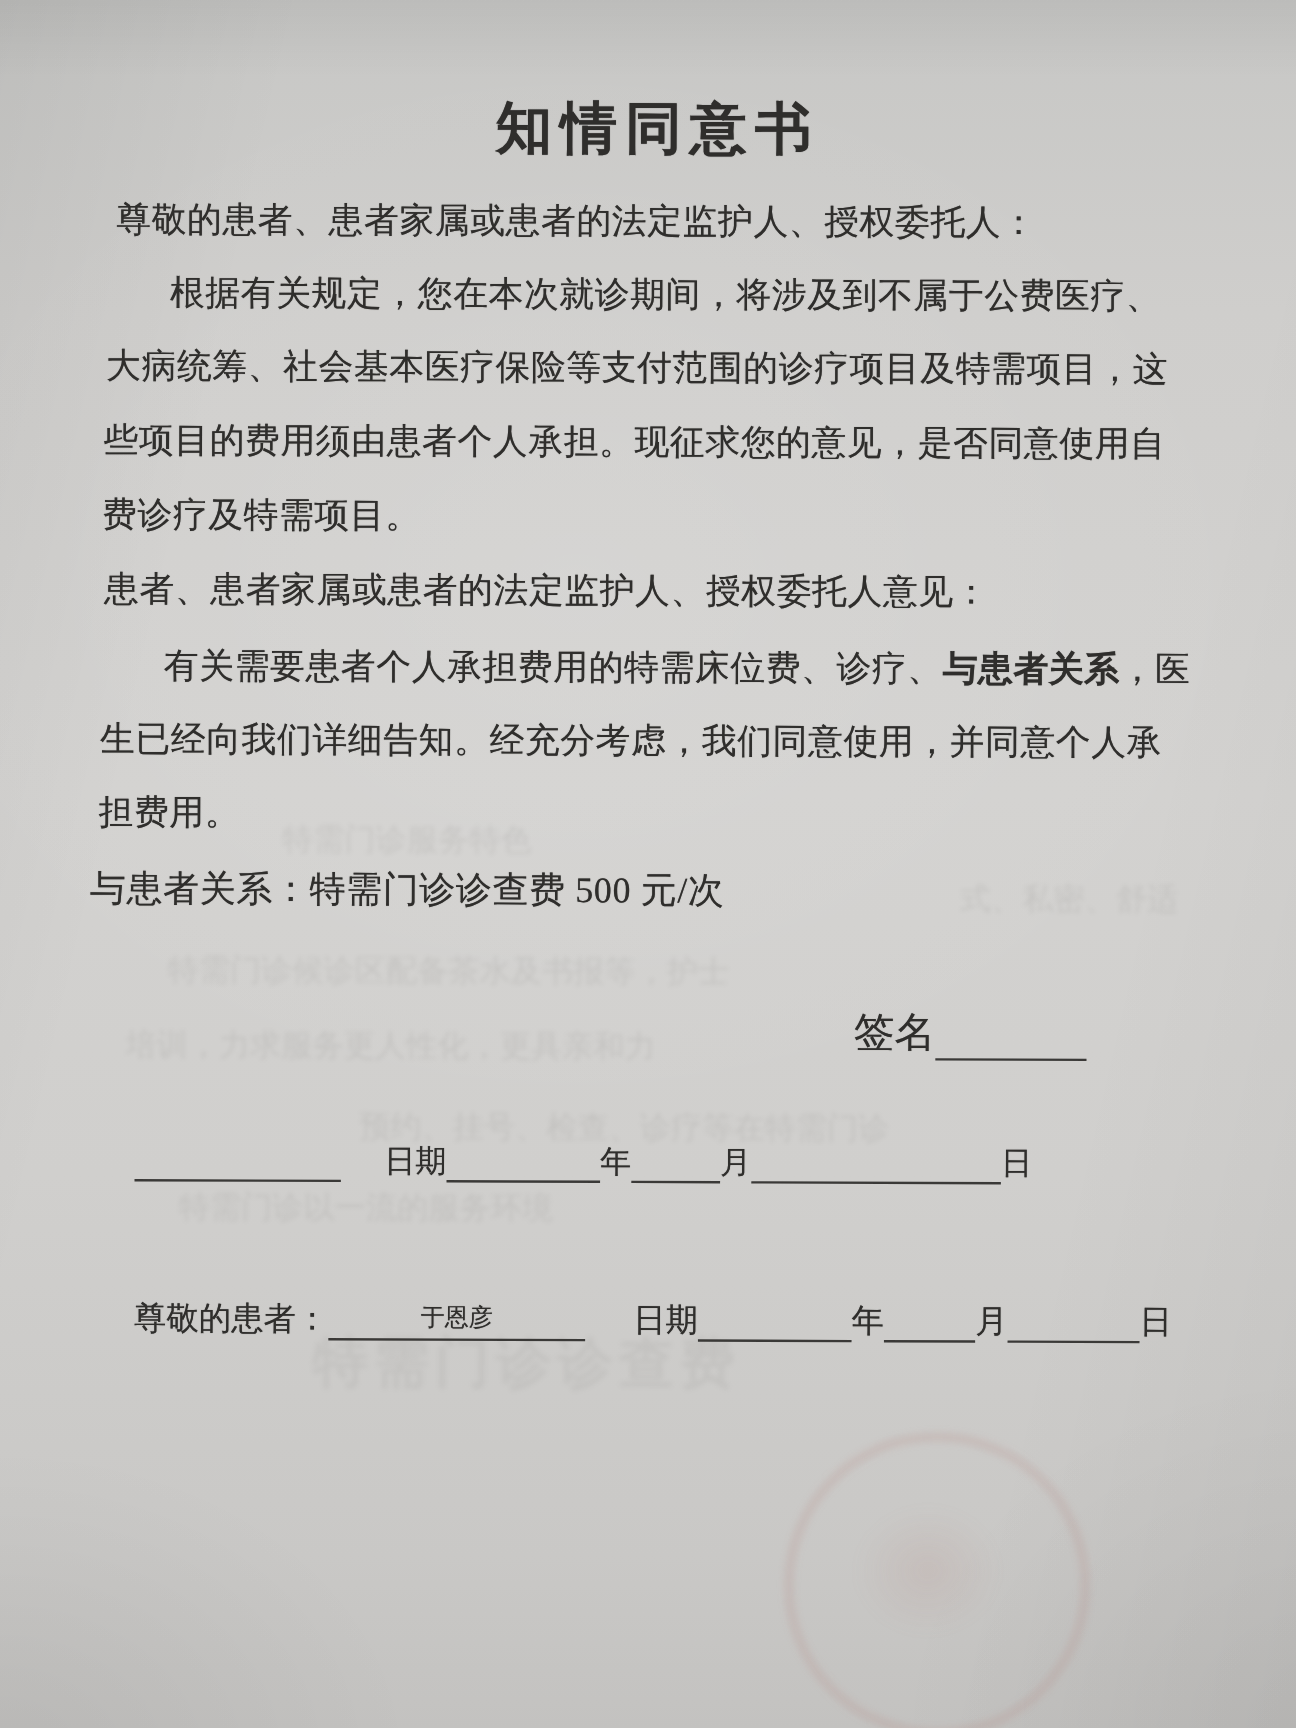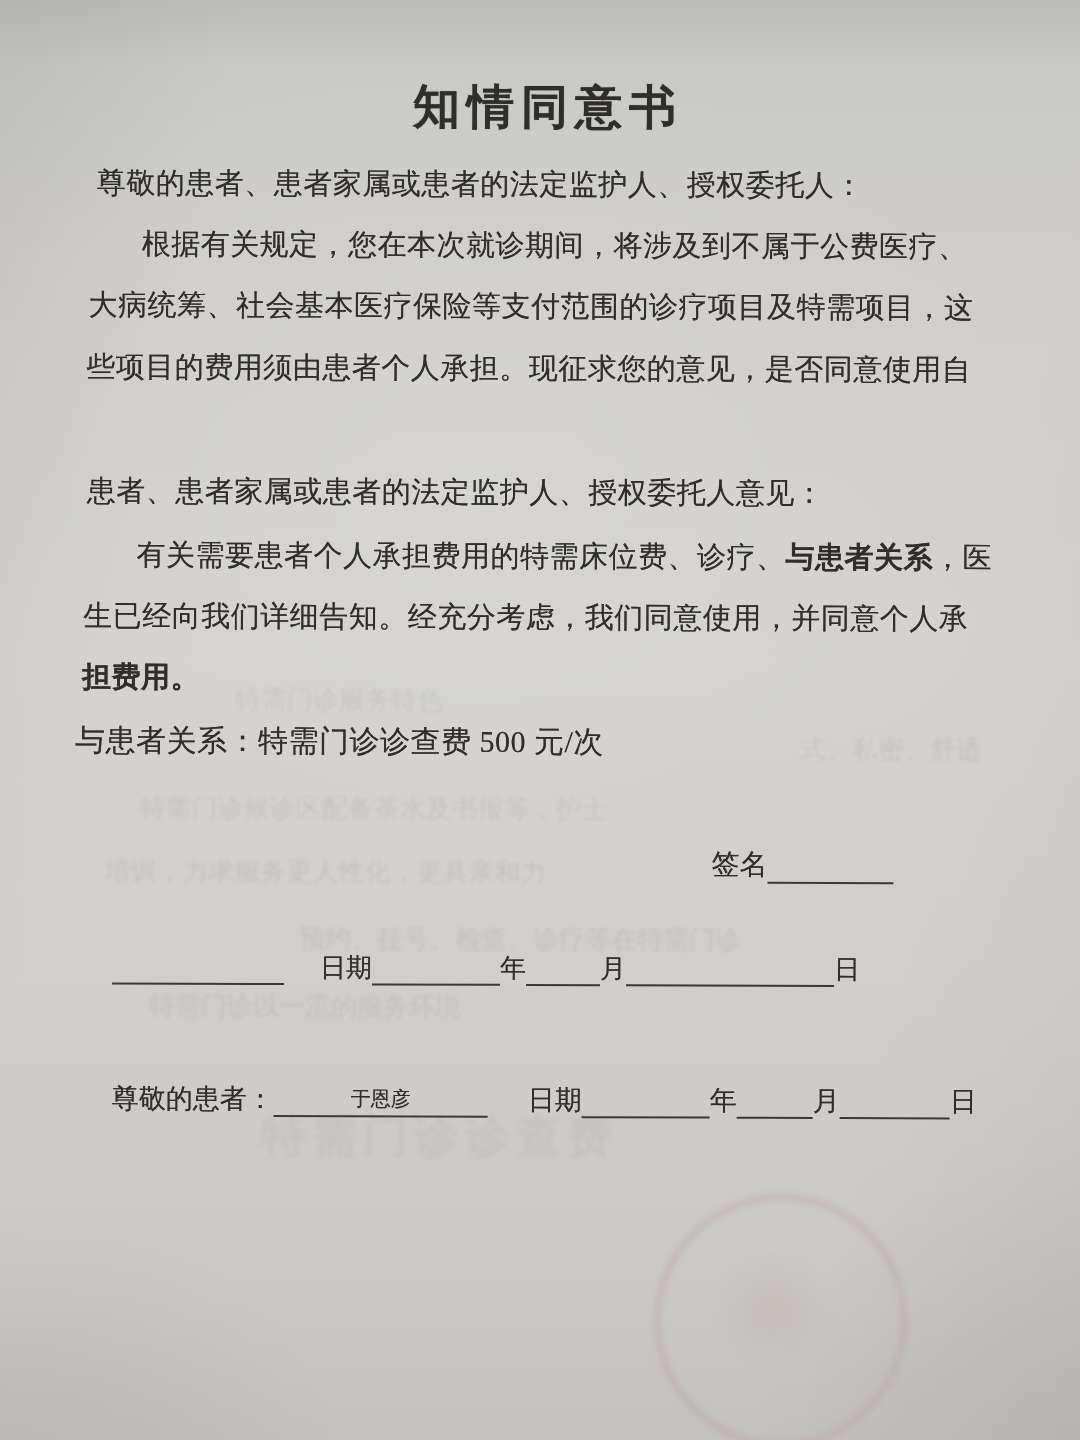--- a/index.html
+++ b/index.html
@@ -30,26 +30,26 @@
     text-shadow:0 0 0.6px rgba(47,46,44,0.7);
   }
   .l-salutation{left:95px;top:165px;}
   .l-i1{left:140px;top:226px;}
   .l-i2{left:87px;top:287px;}
   .l-i3{left:85px;top:349px;}
   .l-i4{left:84px;top:411px;}
   .l-opinion{left:86px;top:473px;}
   .l-c1{left:136px;top:537px;}
   .l-c2{left:83px;top:598px;}
-  .l-c3{left:82px;top:659px;font-weight:bold;}
+  .l-c3{left:82px;top:659px;}
   .l-project{left:75px;top:722px;font-size:30px;}
   .bold{font-weight:700;}
   .row{position:absolute;display:flex;align-items:flex-end;font-size:27px;
        text-shadow:0 0 0.6px rgba(47,46,44,0.7);}
-  .row-sign{left:712px;top:845px;height:38px;font-size:28px;}
+  .row-sign{left:712px;top:845px;height:38px;font-size:34px;}
   .row-relation{left:113px;top:942px;height:44px;font-size:26px;}
   .row-doctor{left:113px;top:1078px;height:40px;font-size:27px;}
   .blank{display:inline-block;border-bottom:2px solid #3a3937;height:32px;}
   .b-sign{width:126px;}
   .b-rel{width:172px;}
   .b-date1{width:128px;}
   .b-year1{width:74px;}
   .b-month1{width:208px;}
   .b-name{width:214px;text-align:center;line-height:30px;font-size:20px;}
   .b-date2{width:128px;}
@@ -99,20 +99,21 @@
     <div class="stamp"></div>
     <div class="stamp-core"></div>
 
     <div class="abs doc-title">知情同意书</div>
 
     <div class="abs body-line l-salutation">尊敬的患者、患者家属或患者的法定监护人、授权委托人：</div>
 
     <div class="abs body-line l-i1">根据有关规定，您在本次就诊期间，将涉及到不属于公费医疗、</div>
     <div class="abs body-line l-i2">大病统筹、社会基本医疗保险等支付范围的诊疗项目及特需项目，这</div>
     <div class="abs body-line l-i3">些项目的费用须由患者个人承担。现征求您的意见，是否同意使用自</div>
+    <div class="abs body-line l-i4">费诊疗及特需项目。</div>
 
     <div class="abs body-line l-opinion">患者、患者家属或患者的法定监护人、授权委托人意见：</div>
 
     <div class="abs body-line l-c1">
       <span>有关需要患者个人承担费用的特需床位费、诊疗、</span><span class="bold">与患者关系</span><span>，医</span>
     </div>
     <div class="abs body-line l-c2">生已经向我们详细告知。经充分考虑，我们同意使用，并同意个人承</div>
     <div class="abs body-line l-c3">担费用。</div>
 
     <div class="abs body-line l-project">

